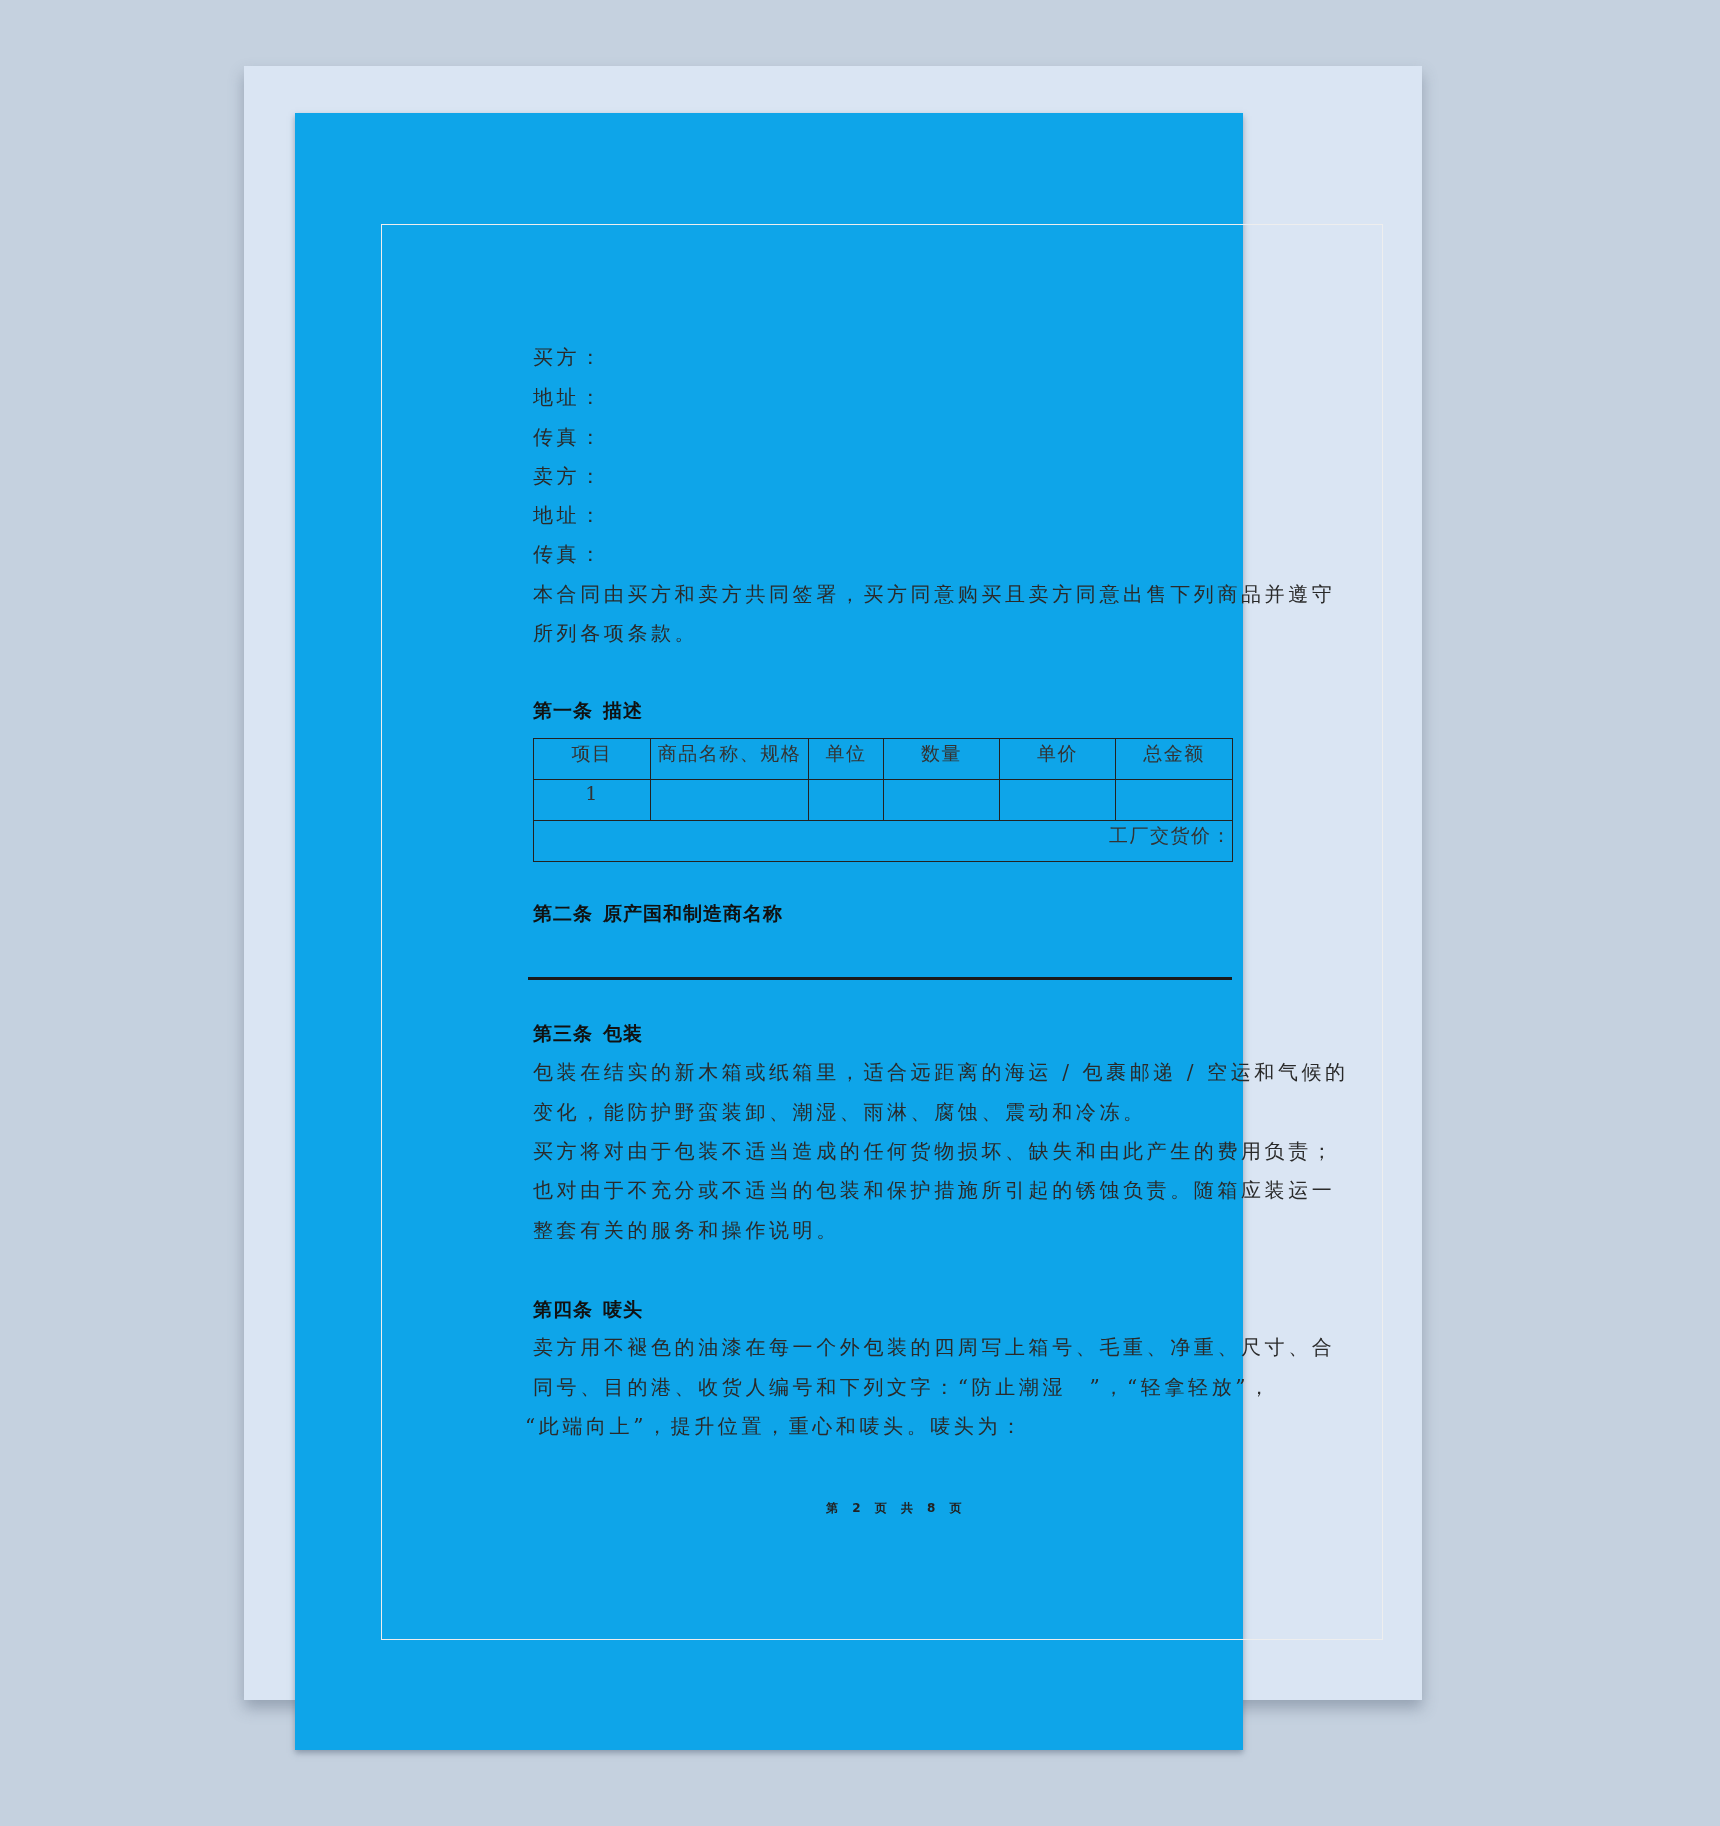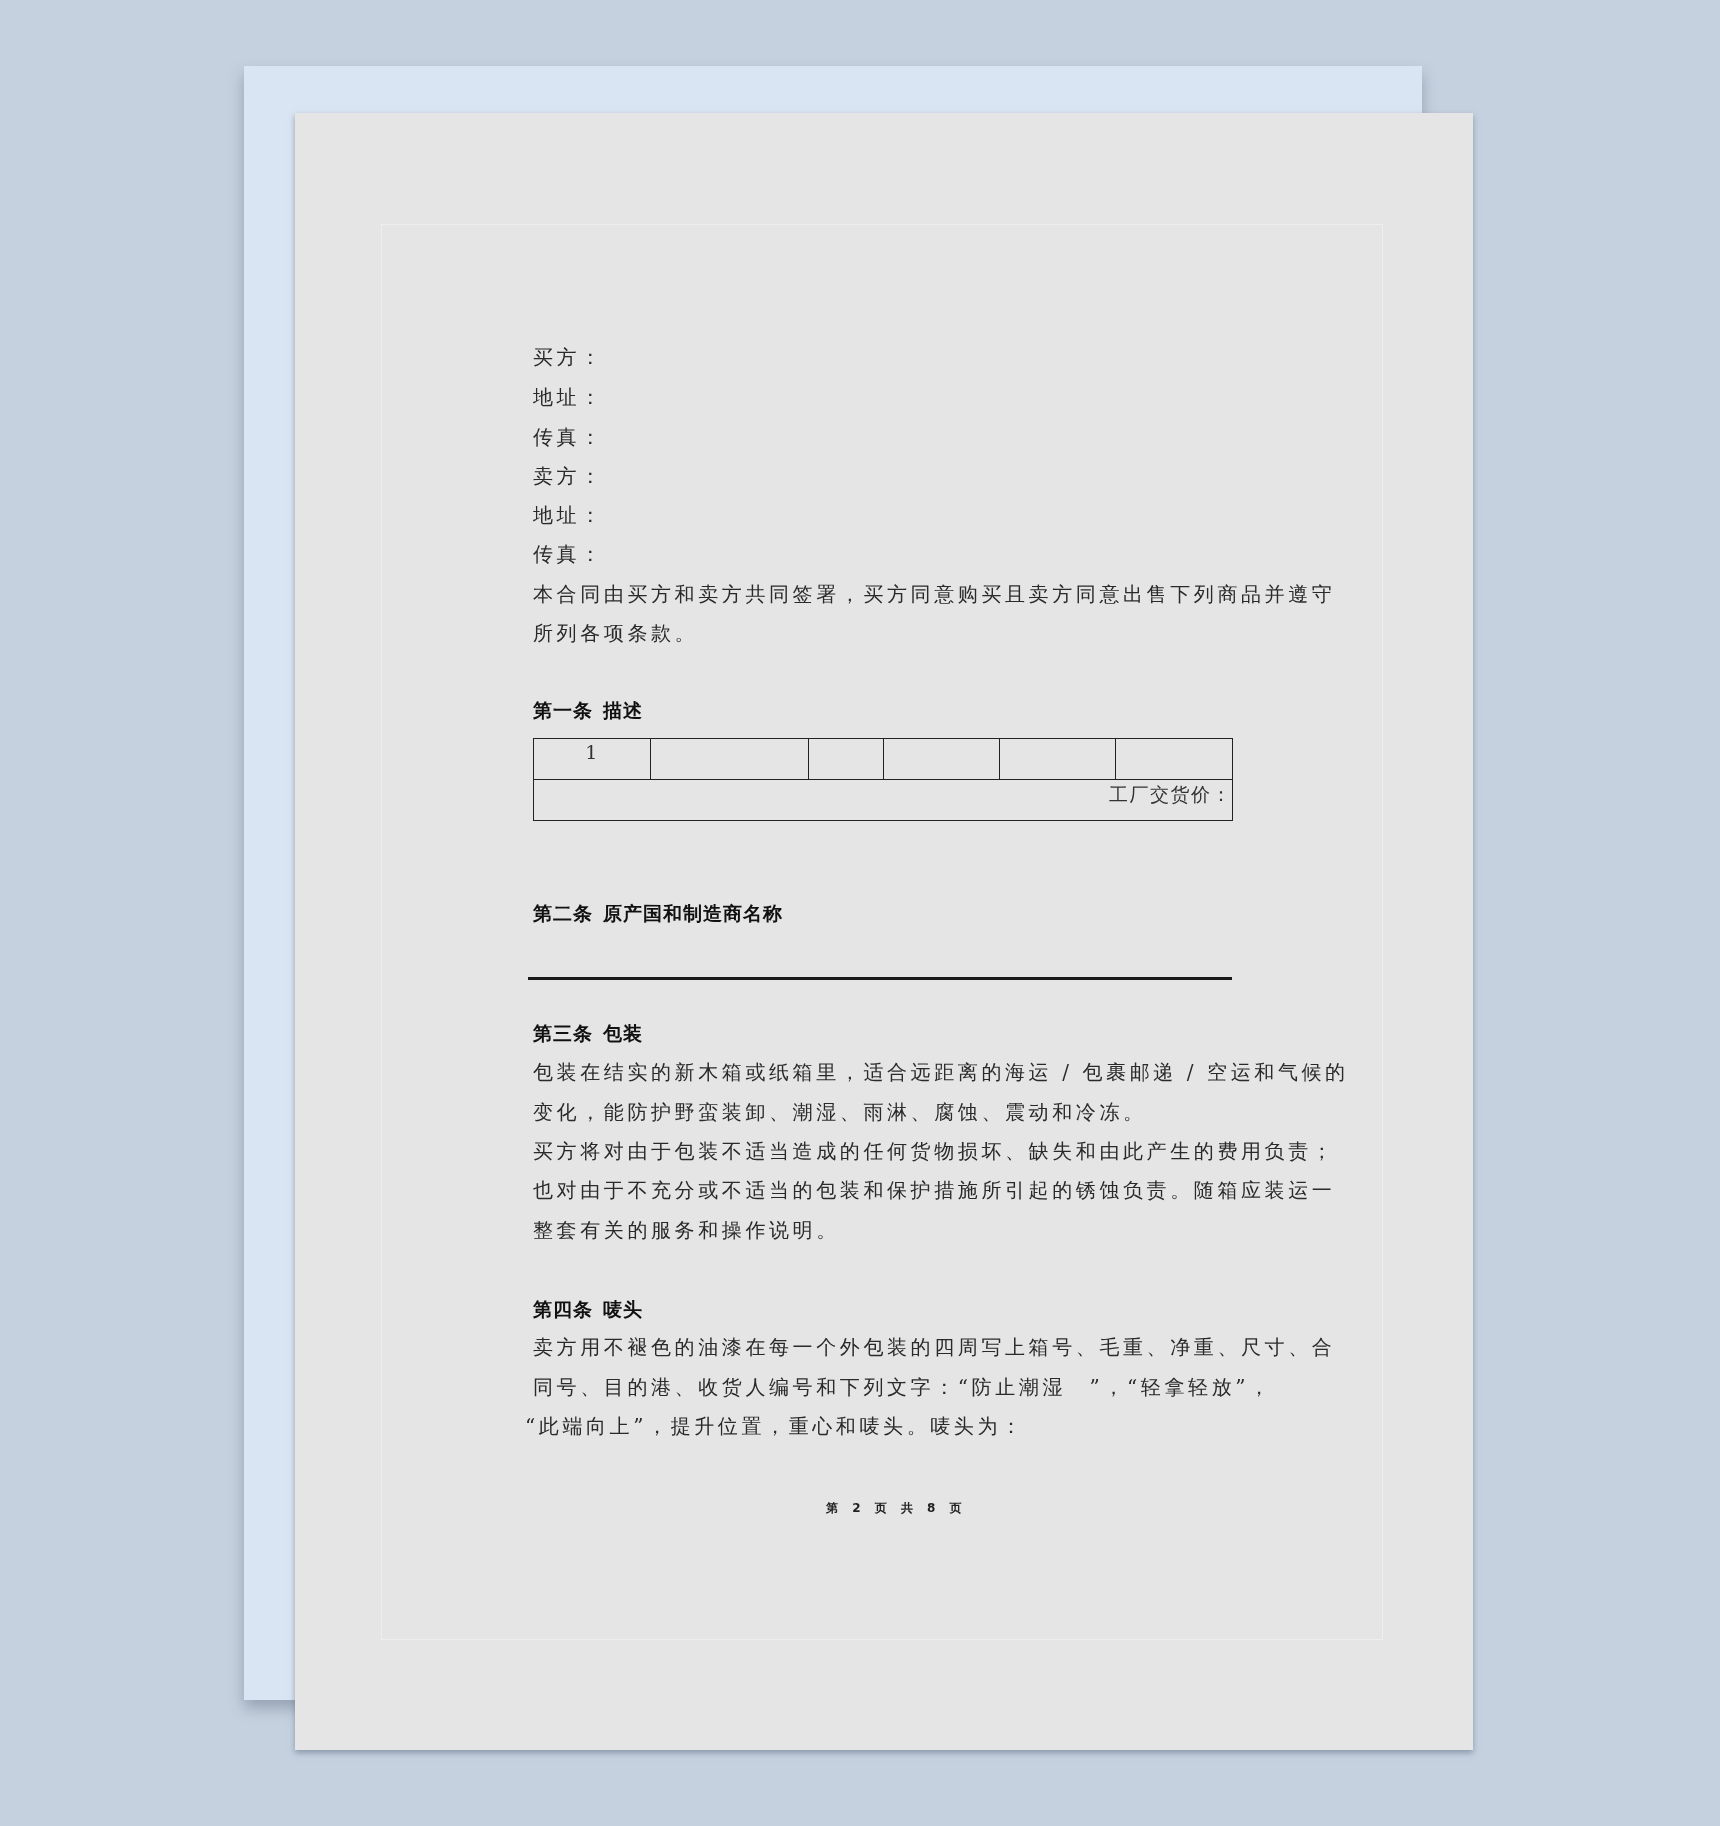--- a/index.html
+++ b/index.html
@@ -11,22 +11,22 @@
     color: #222;
   }
   .back-page {
     position: absolute; left: 244px; top: 66px;
     width: 1178px; height: 1634px;
     background: #dae5f3;
     box-shadow: 0 8px 14px rgba(90,105,125,0.45);
   }
   .front-page {
     position: absolute; left: 295px; top: 113px;
-    width: 1178px; height: 1637px;
-    background: #e5e5e5;
+    width: 948px; height: 1637px;
+    background: #0ea5e9;
     box-shadow: 0 3px 6px rgba(90,105,125,0.55);
   }
   .inner-frame {
     position: absolute; left: 86px; top: 111px;
     width: 1000px; height: 1414px;
     border: 1px solid #eeeeee;
   }
   .line {
     position: absolute; left: 238px;
     font-size: 20px; line-height: 24px; height: 24px;
@@ -91,20 +91,28 @@
   <table class="desc">
     <colgroup>
       <col style="width:117px">
         <col style="width:158px">
         <col style="width:75px">
       <col style="width:116px">
         <col style="width:116px">
         <col style="width:117px">
     </colgroup>
     <tbody>
+        <tr>
+      <td>项目</td>
+      <td>商品名称、规格</td>
+      <td>单位</td>
+      <td>数量</td>
+      <td>单价</td>
+      <td>总金额</td>
+    </tr>
     <tr>
       <td>1</td>
       <td></td>
       <td></td>
       <td></td>
       <td></td>
       <td></td>
     </tr>
     <tr>
       <td class="left" colspan="6">工厂交货价：</td>

